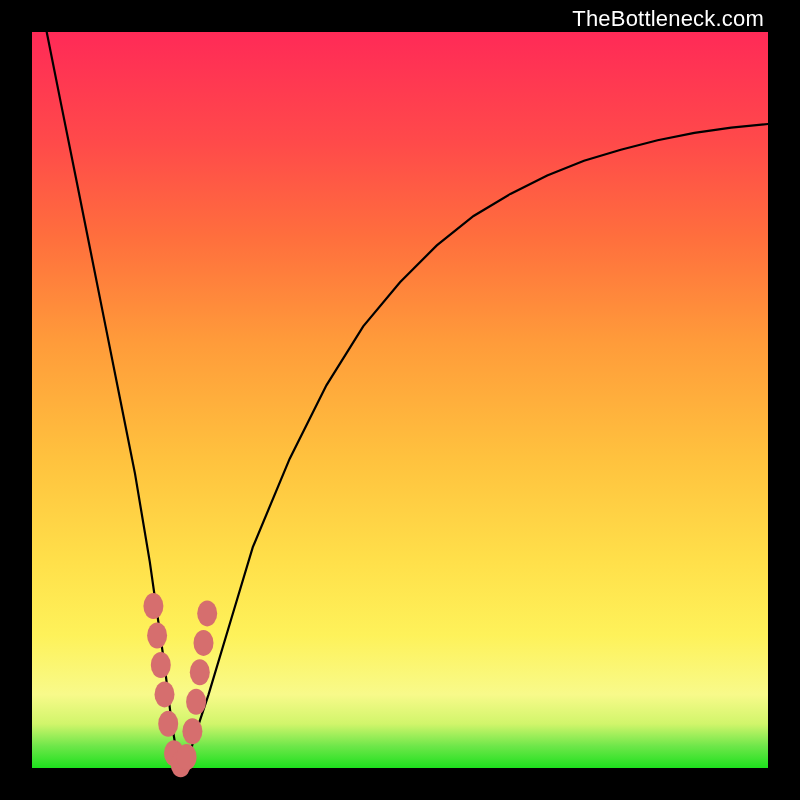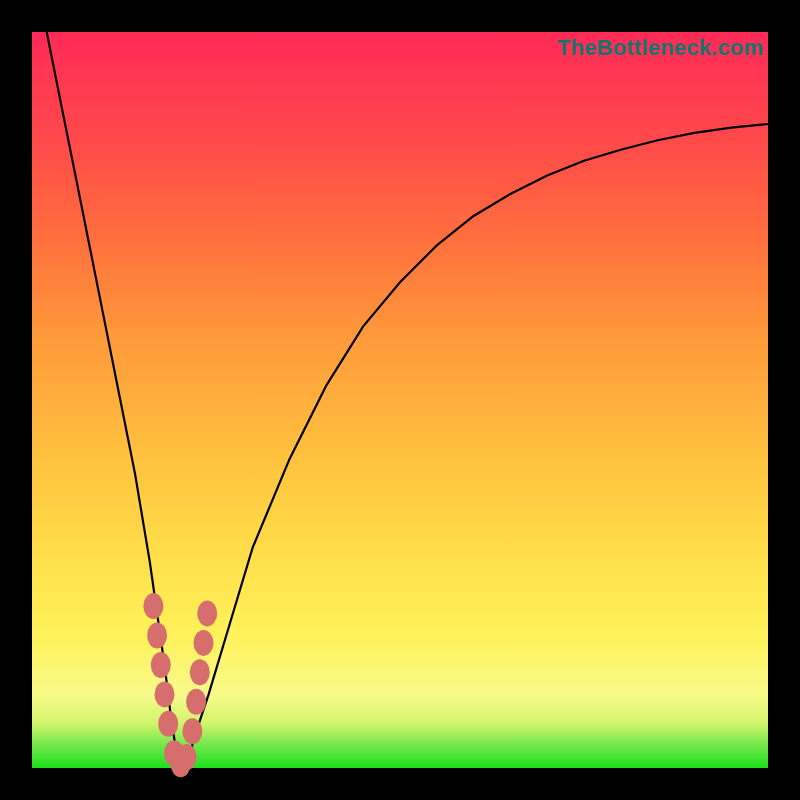--- a/index.html
+++ b/index.html
@@ -36,26 +36,25 @@
       #ff9b3a 58%,
       #ff6f3d 72%,
       #ff4a4a 85%,
       #ff2a57 100%
     );
   }
   .watermark {
     position: absolute;
     top: 6px;
     right: 36px;
-    color: #0f766e;
+    color: #ffffff;
     font-size: 22px;
-    font-weight: 700;
+    font-weight: 400;
     letter-spacing: 0.2px;
     z-index: 10;
-    margin-top: 29px;
   }
   svg.curves {
     position: absolute;
     left: 0;
     top: 0;
     width: 736px;
     height: 736px;
     overflow: visible;
   }
   .curve {

